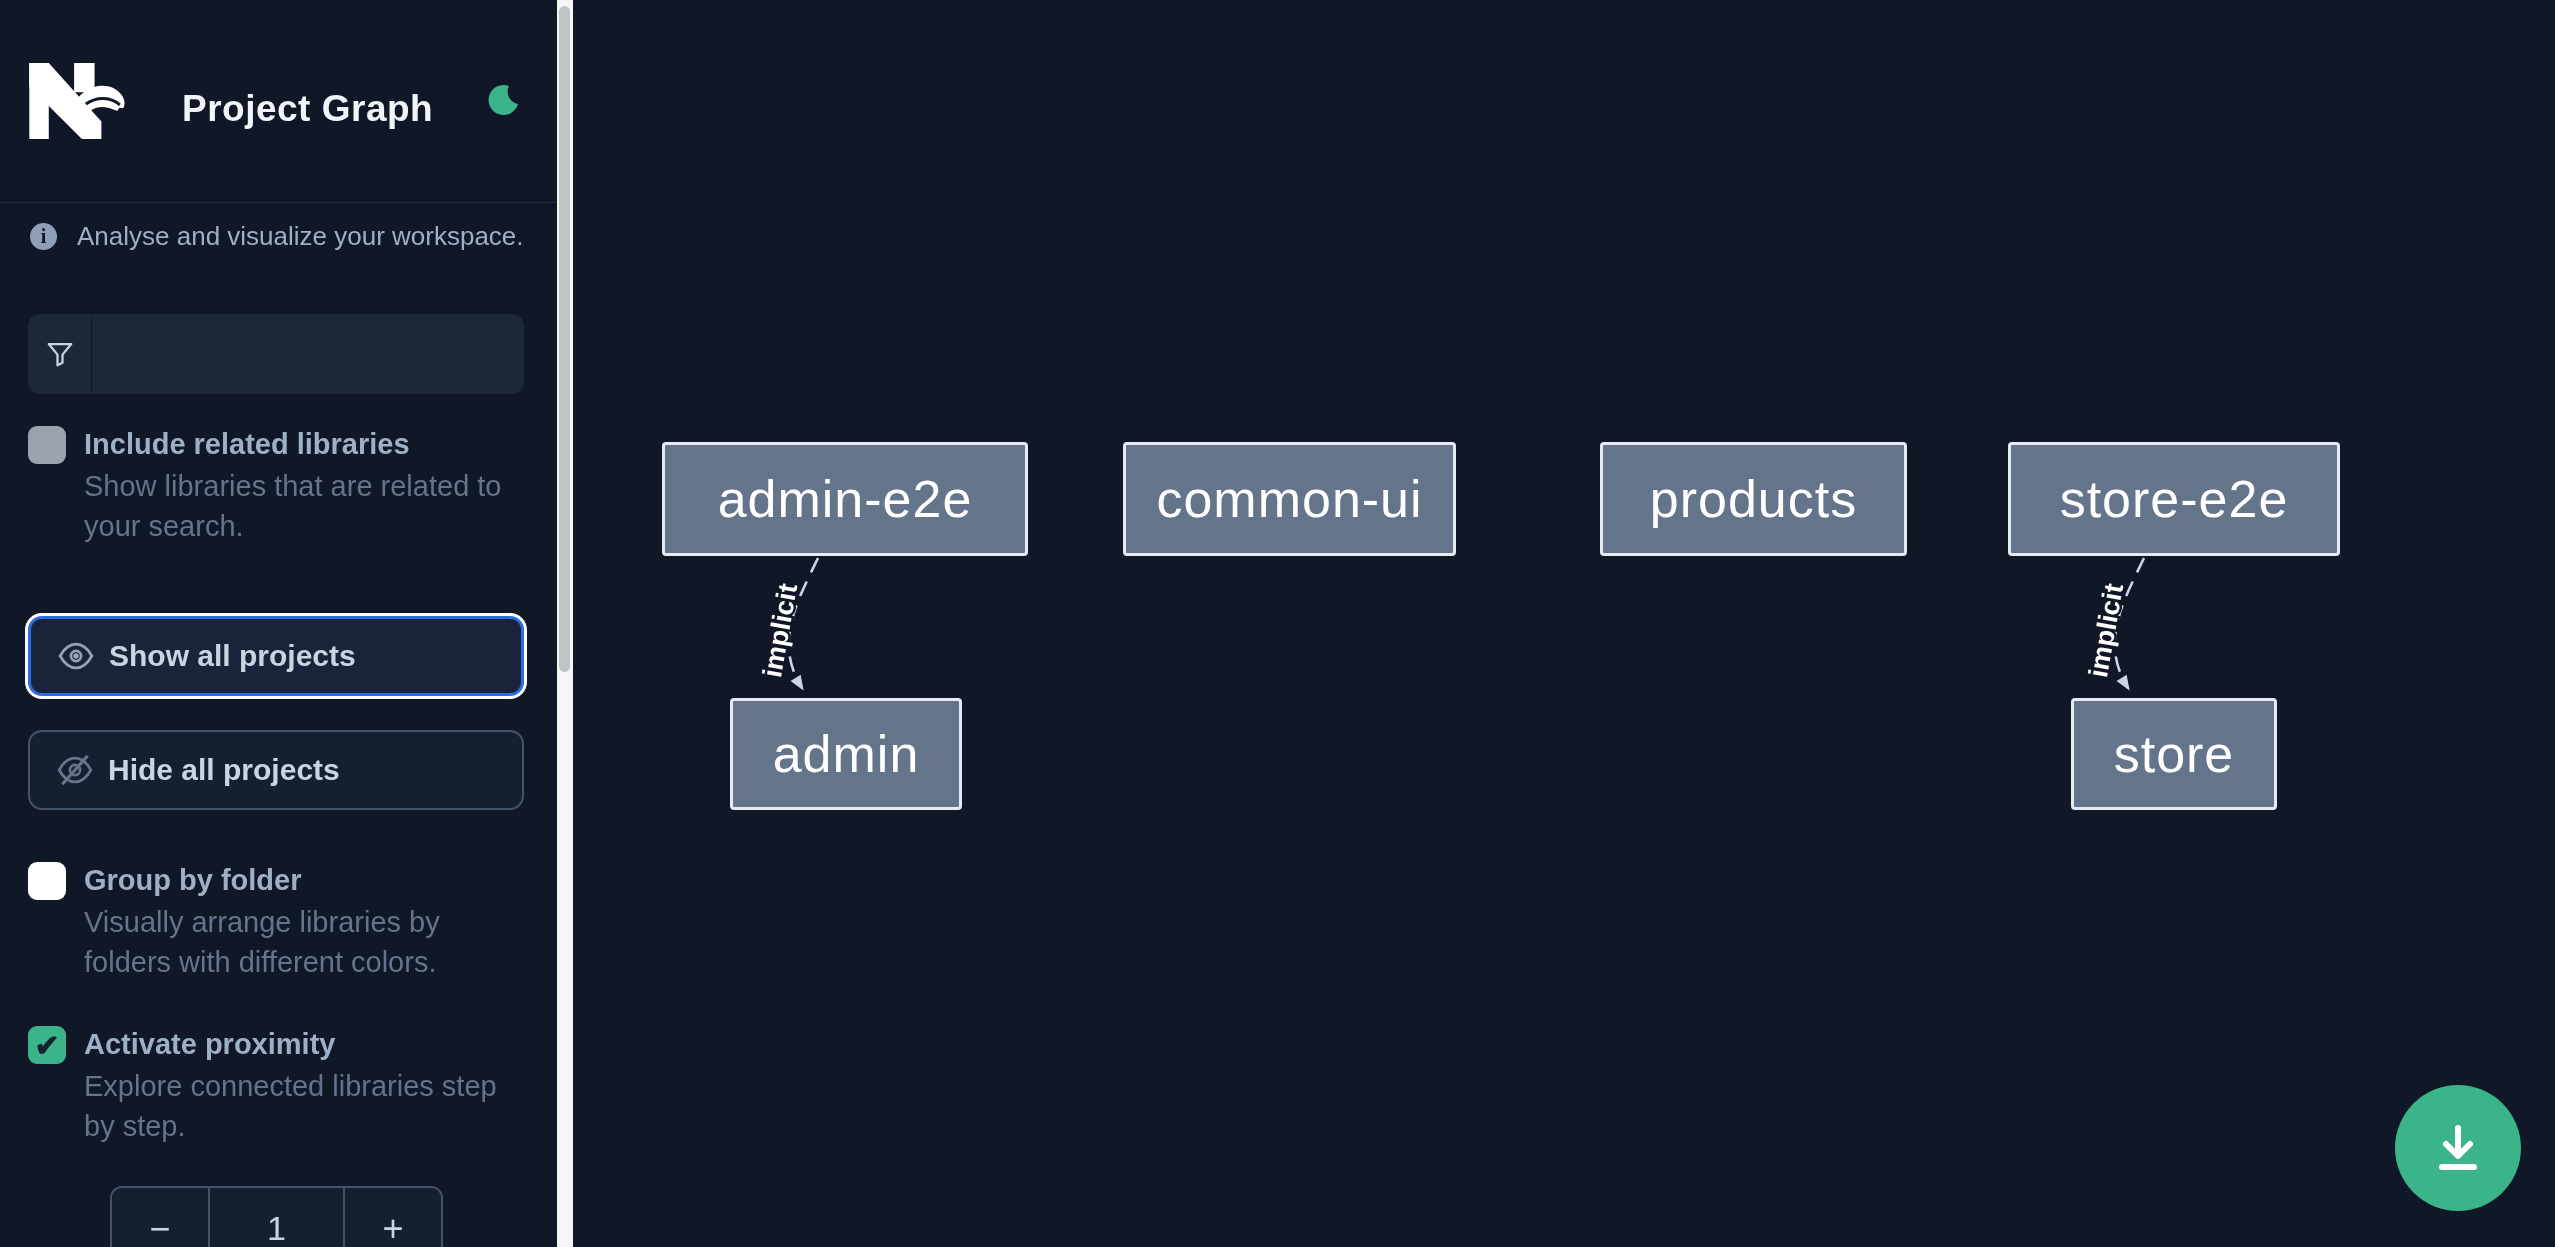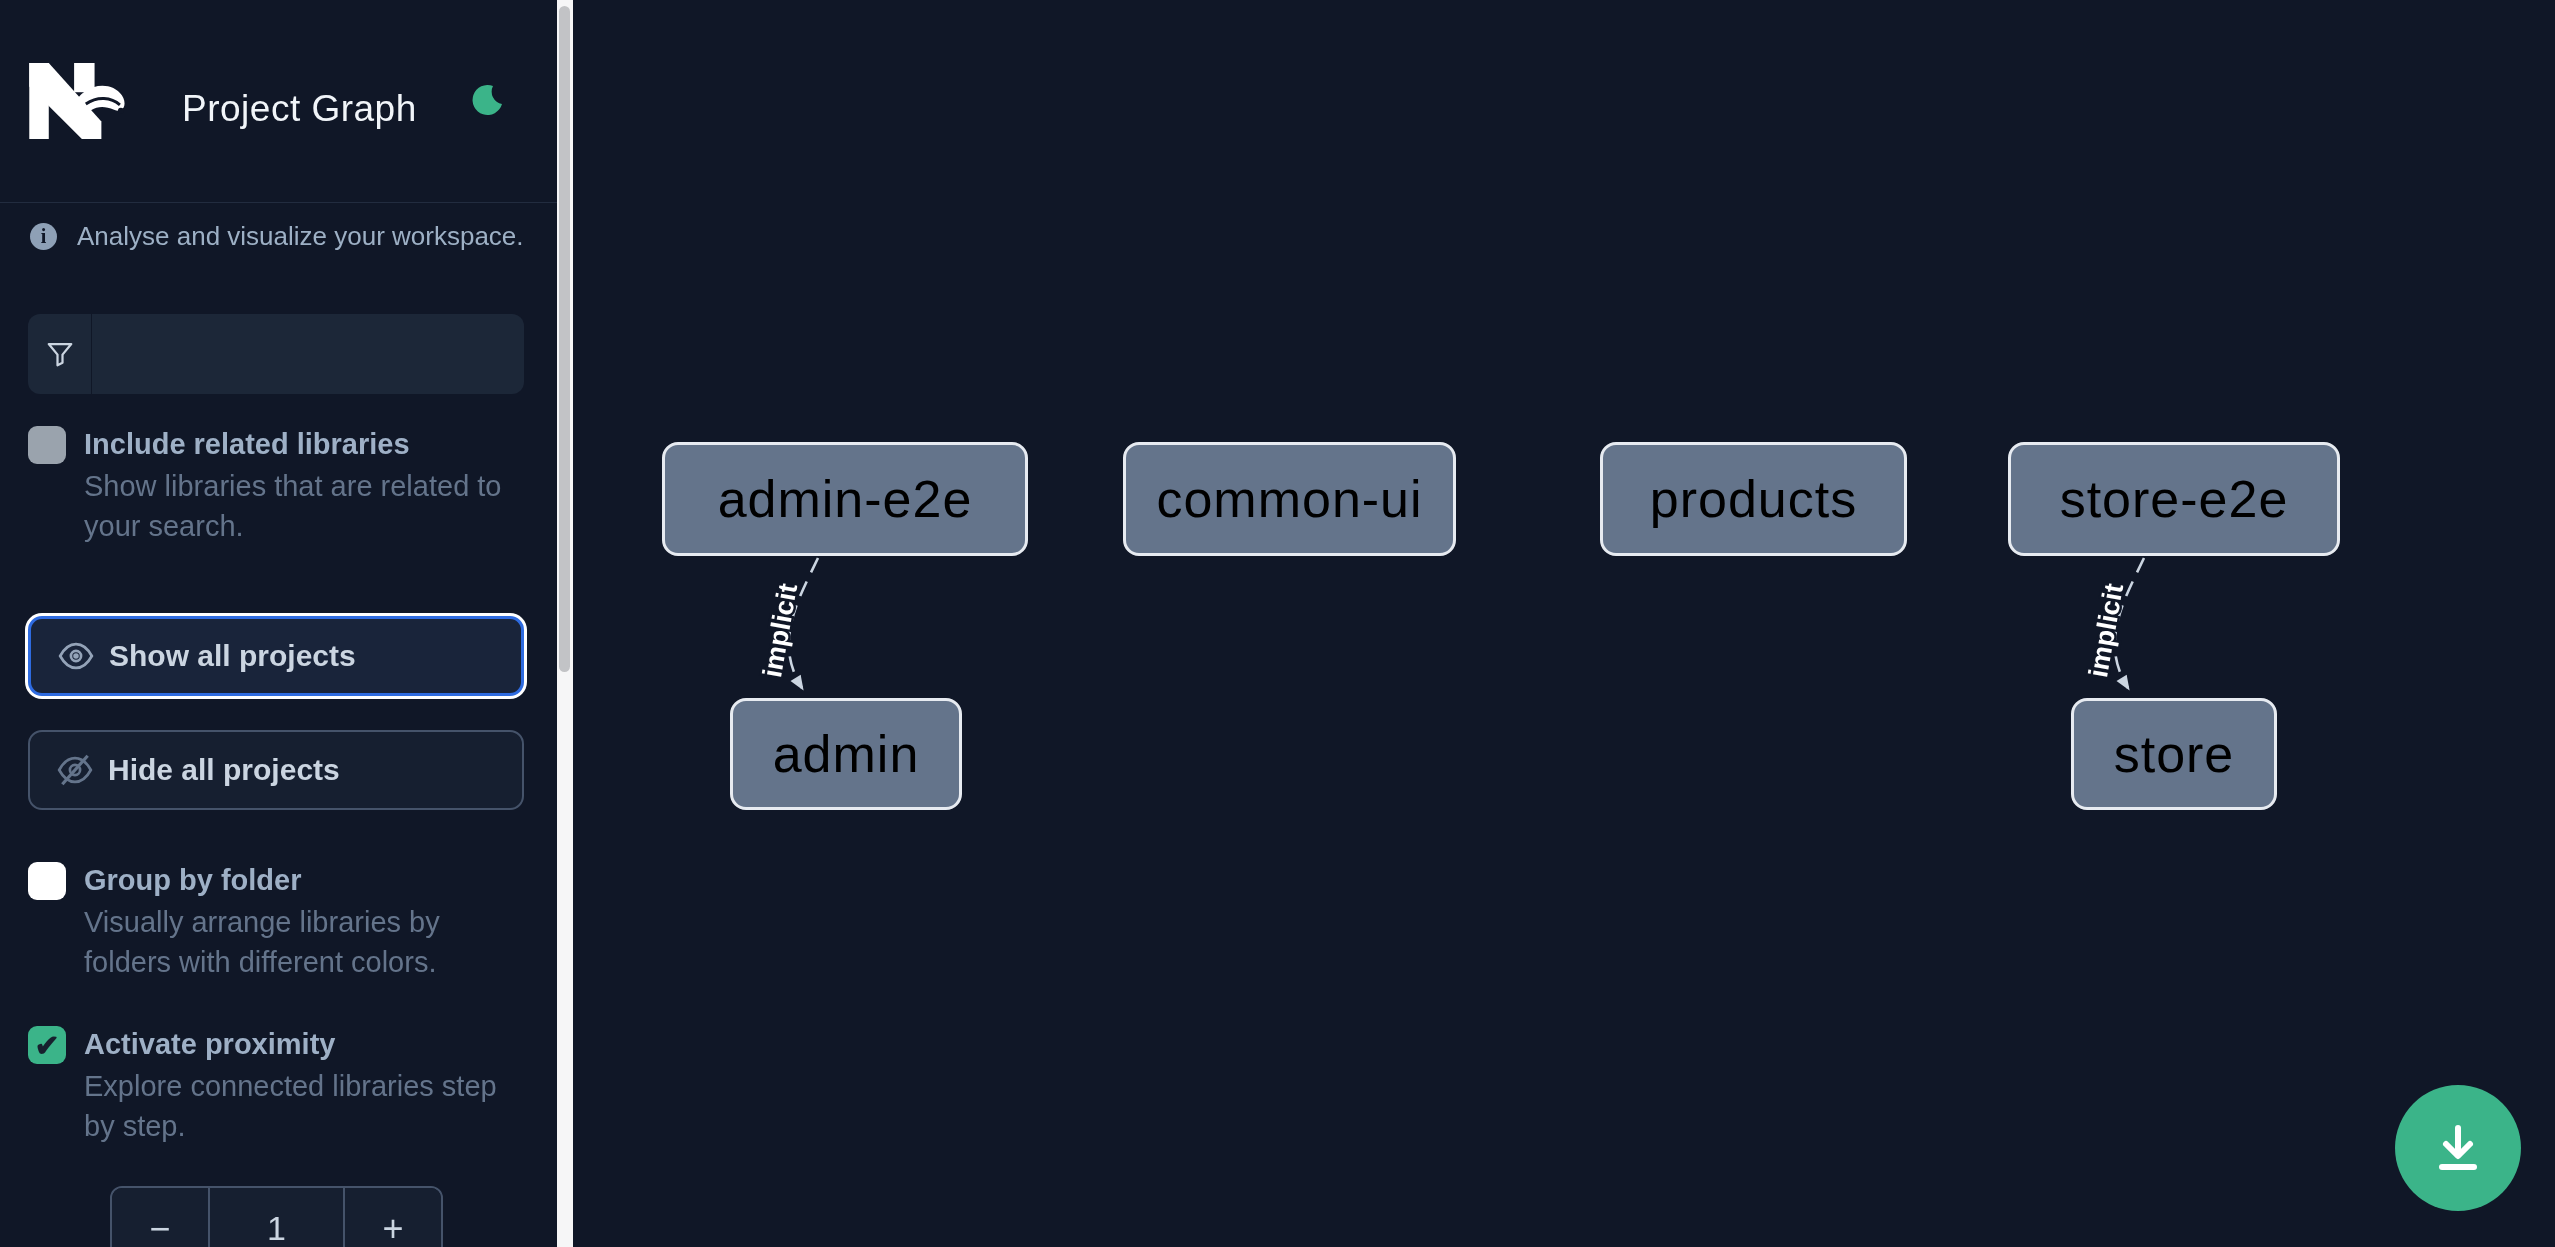--- a/index.html
+++ b/index.html
@@ -9,21 +9,21 @@
   .app { position:relative; width:2555px; height:1247px; }
 
   
   .sidebar { position:absolute; left:0; top:0; width:573px; height:1247px;
              background:#101727; }
   .sb-inner { position:absolute; left:0; top:0; width:557px; height:1247px; }
 
   .sb-header { position:relative; height:203px; border-bottom:1px solid #222c3f;
                display:flex; align-items:center; padding-left:28px; }
   .nx-logo { width:100px; height:76px; flex:0 0 auto; }
-  .sb-title { color:#f1f5f9; font-size:37px; font-weight:400; letter-spacing:0.5px;
+  .sb-title { color:#f1f5f9; font-size:37px; font-weight:700; letter-spacing:0.5px;
               margin-left:54px;margin-top:16px; }
   .theme-toggle { background:none; border:none; margin-left:48px; cursor:pointer;
                   width:44px; height:44px; display:flex; align-items:center; justify-content:center; }
 
   .info-row { display:flex; align-items:center; padding:18px 28px 0 30px; }
   .info-icon { width:27px; height:27px; border-radius:50%; background:#8painya; background:#8ea0b6;
                color:#101727; font-size:20px; font-weight:700; display:flex;
                align-items:center; justify-content:center; flex:0 0 auto;
                font-family:"Liberation Serif", serif; }
   .info-text { color:#9db0c5; font-size:26px; margin-left:20px; }
@@ -71,21 +71,21 @@
                   background:#f6f6f7; cursor:pointer; }
   .sb-thumb { position:absolute; top:6px; left:2px; width:11px; height:666px;
               background:#c2c3c6; border-radius:6px; }
 
   
   .canvas { position:absolute; left:573px; top:0; width:1982px; height:1247px;
             background:#101727; }
   .edges { position:absolute; left:0; top:0; width:100%; height:100%; }
 
   .node { position:absolute; height:114px; background:#64748b;
-          border:3px solid #e7ebf1; border-radius:16px; color:#000000;
+          border:3px solid #e7ebf1; border-radius:4px; color:#ffffff;
           display:flex; align-items:center; justify-content:center;
           font-size:52px; letter-spacing:1px; cursor:pointer; }
   .node.small { height:112px; }
 
   .fab { position:absolute; left:1822px; top:1085px; width:126px; height:126px;
          border-radius:50%; background:#3bb489; border:none; cursor:pointer;
          display:flex; align-items:center; justify-content:center; }
 </style>
 </head>
 <body>

